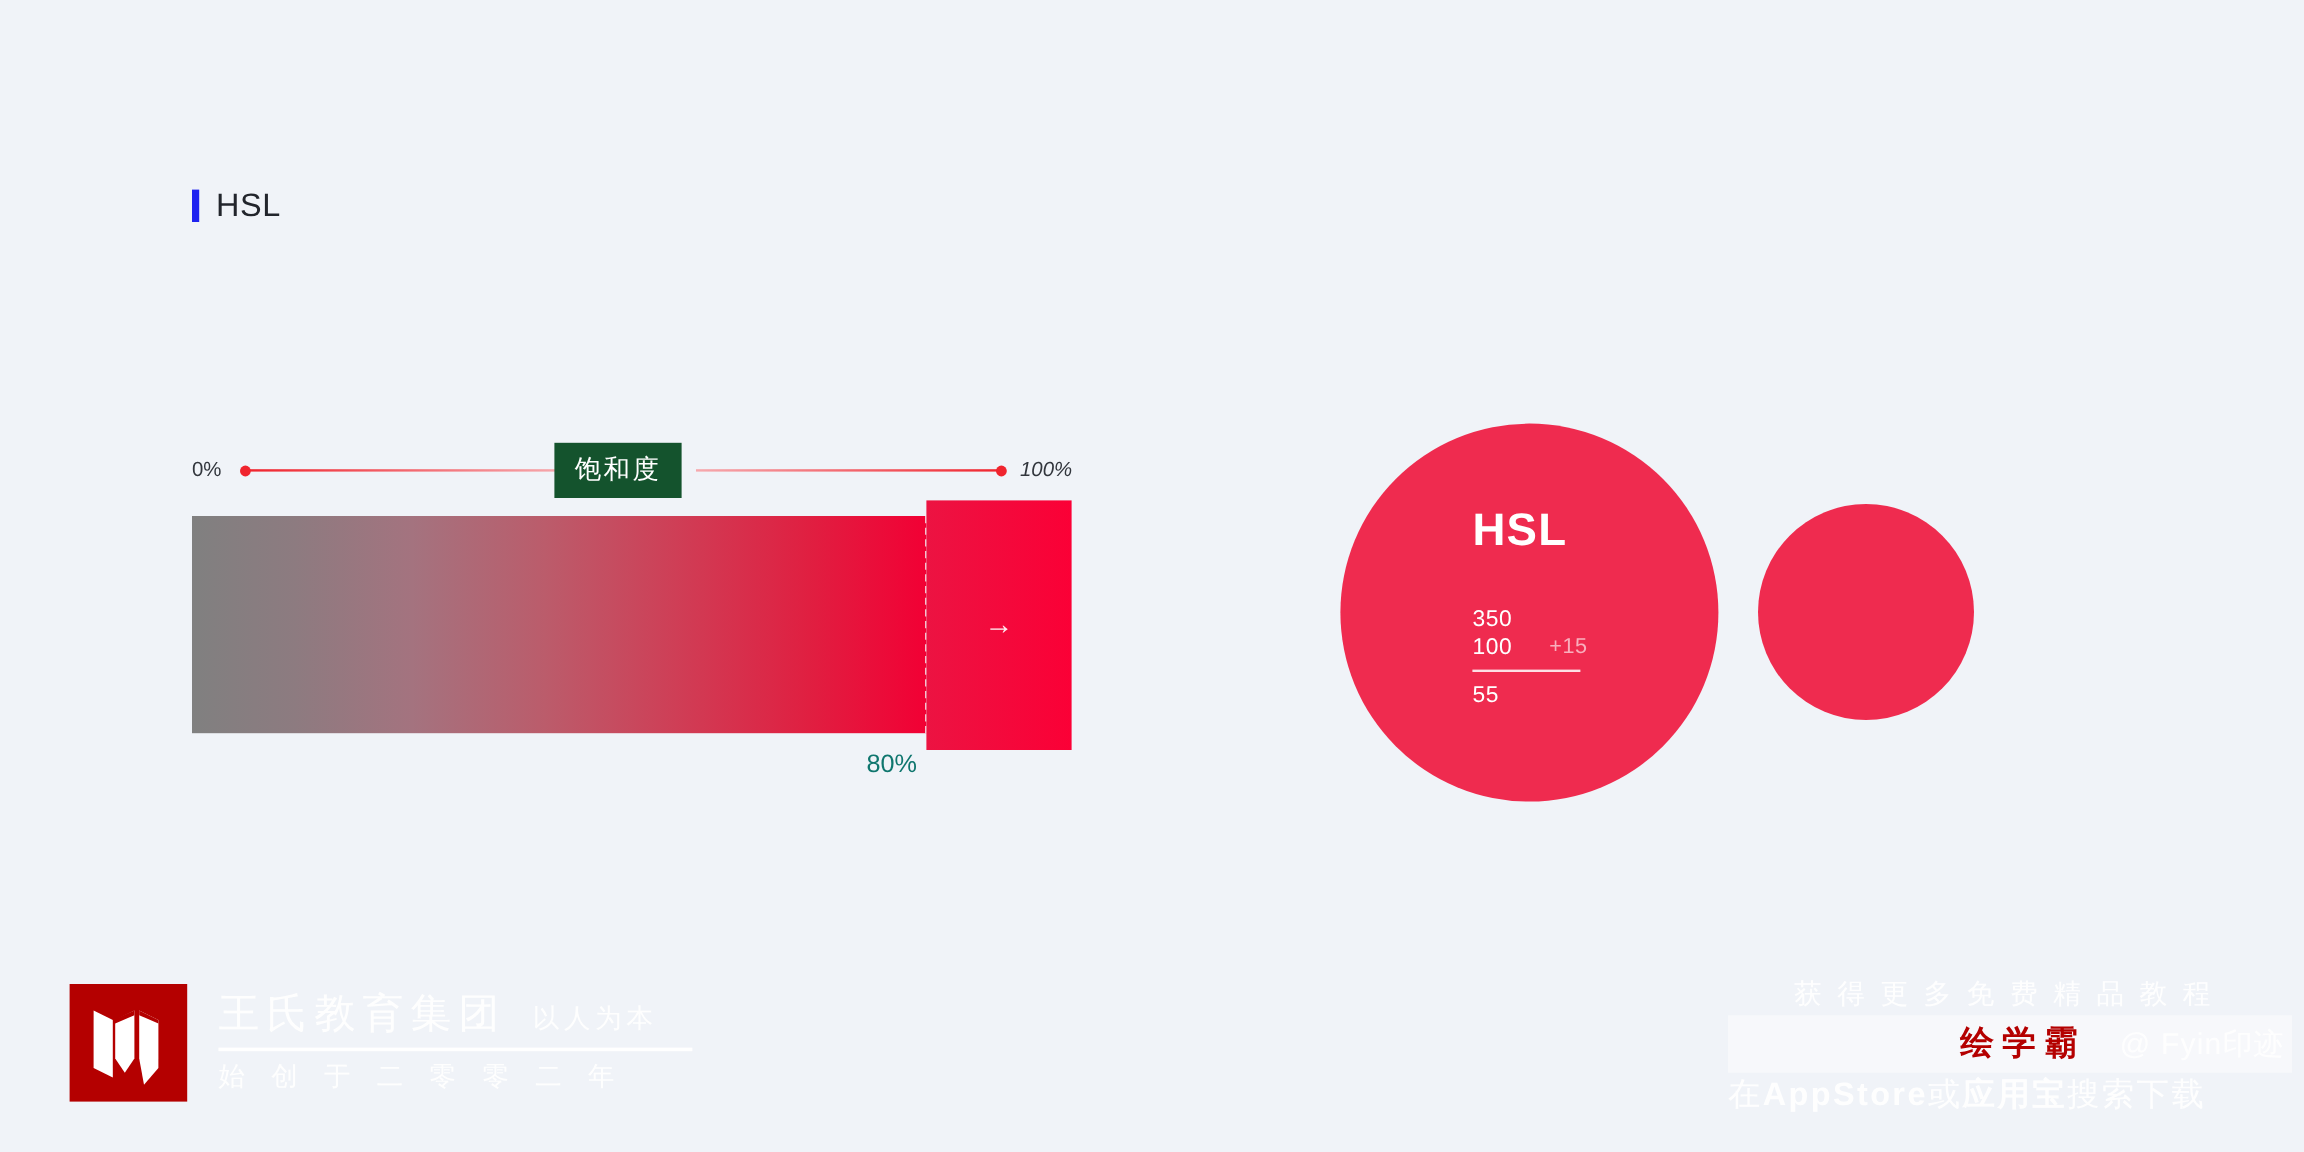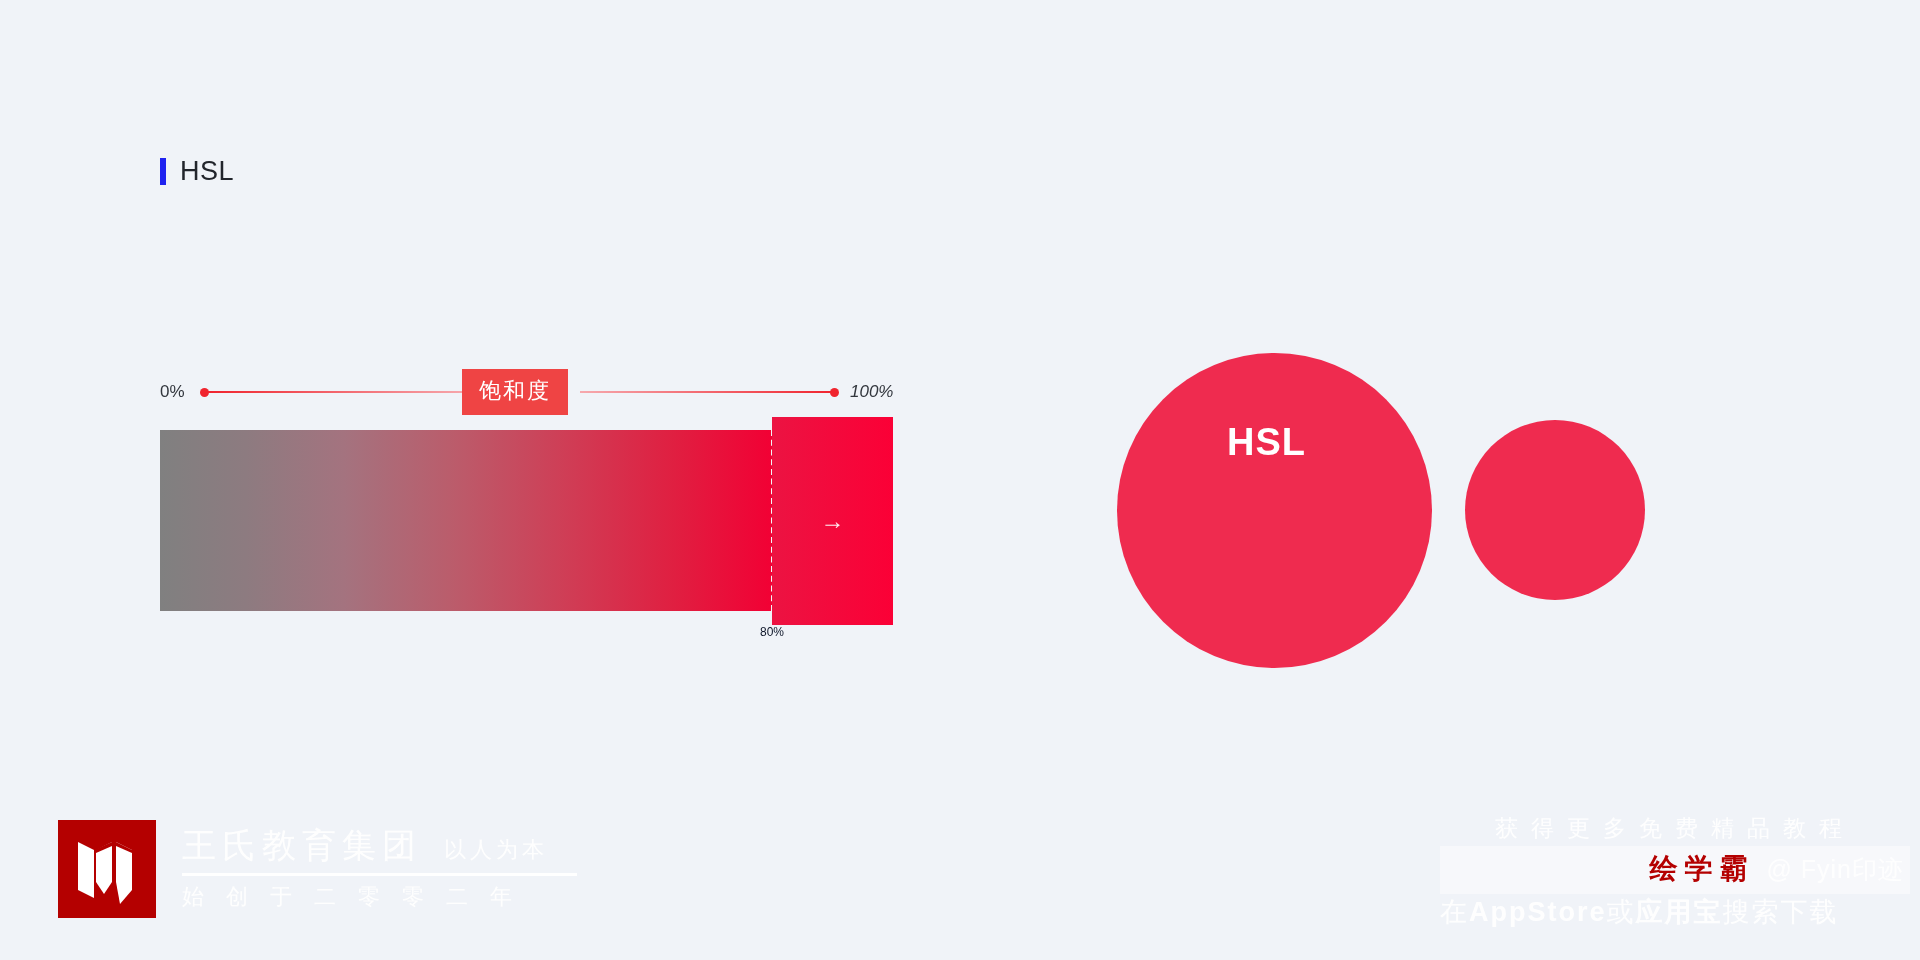--- a/index.html
+++ b/index.html
@@ -88,21 +88,21 @@
     left: 420px;
     width: 255px;
     background: linear-gradient(to right, #F6A9AE, #F0242E);
   }
 
   .scale-badge {
     position: absolute;
     left: 302px;
     top: 50%;
     transform: translateY(-50%);
-    background: #ef4444;
+    background: #14532d;
     color: #FFFFFF;
     font-size: 22px;
     line-height: 1;
     padding: 11px 17px 13px 17px;
     letter-spacing: 2px;
     white-space: nowrap;
   }
 
   
   .band-wrap {
@@ -150,23 +150,23 @@
     top: 0px;
     width: 0;
     height: 181px;
     border-left: 2px dashed #F3F3F5;
   }
   .band-value {
     position: absolute;
     left: 562px;
     top: 195px;
     width: 100px;
-    text-align: center;
-    font-size: 12px;
-    color: #0f172a;
+    text-align: left;
+    font-size: 21px;
+    color: #0f766e;
   }
 
   
   .circle-big {
     position: absolute;
     left: 1117px;
     top: 353px;
     width: 315px;
     height: 315px;
     border-radius: 50%;
@@ -287,21 +287,21 @@
     color: #FFFFFF;
     letter-spacing: 13px;
     opacity: 0.96;
     line-height: 1.4;
   }
   .wm-r-line2 {
     background: rgba(255,255,255,0.45);
     display: flex;
     align-items: baseline;
     justify-content: flex-end;
-    gap: 12px;
+    gap: 28px;
     padding: 4px 6px 6px 0;
     margin: 2px 0;
   }
   .wm-app {
     font-size: 28px;
     font-weight: bold;
     color: #B40000;
     letter-spacing: 7px;
   }
   .wm-handle {
@@ -345,20 +345,27 @@
     <div class="band-marker"></div>
     <div class="band-swatch">
       <span class="swatch-arrow">→</span>
     </div>
     <div class="band-value">80%</div>
   </div>
 
   <div class="circle-big">
     <div class="circle-content">
       <div class="circle-title">HSL</div>
+      <div class="hsl-readout">
+        <div class="hsl-num">350</div>
+        <div class="hsl-num">100</div>
+        <div class="hsl-delta">+15</div>
+        <div class="hsl-rule"></div>
+        <div class="hsl-num">55</div>
+      </div>
     </div>
   </div>
 
   <div class="circle-small"></div>
 
   <div class="wm-left">
     <div class="wm-logo">
       <svg width="98" height="98" viewBox="0 0 98 98" aria-hidden="true">
         <polygon points="20,22 36,30 36,78 20,70" fill="#ffffff"></polygon>
         <polygon points="38,30 54,22 54,62 46,74 38,62" fill="#ffffff"></polygon>

